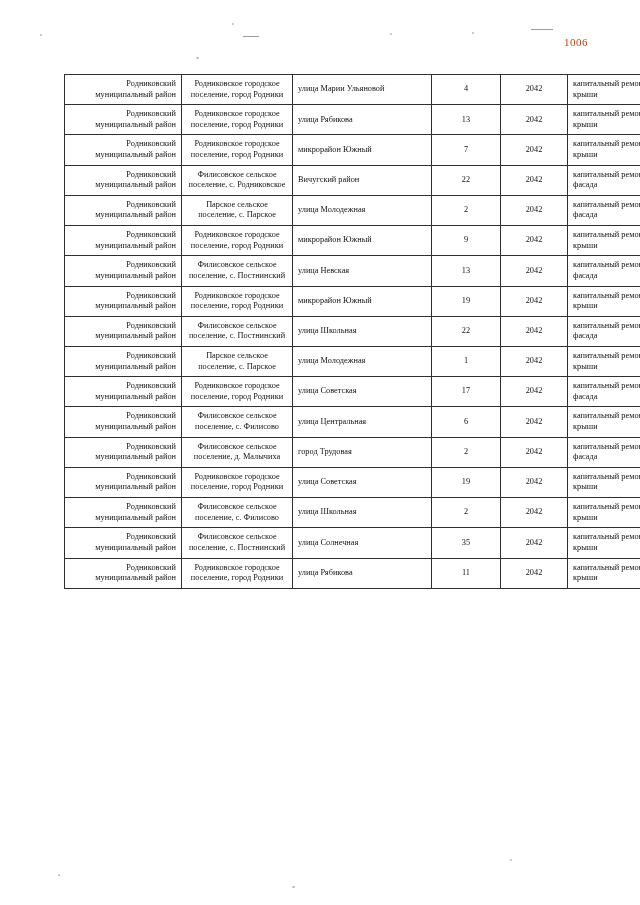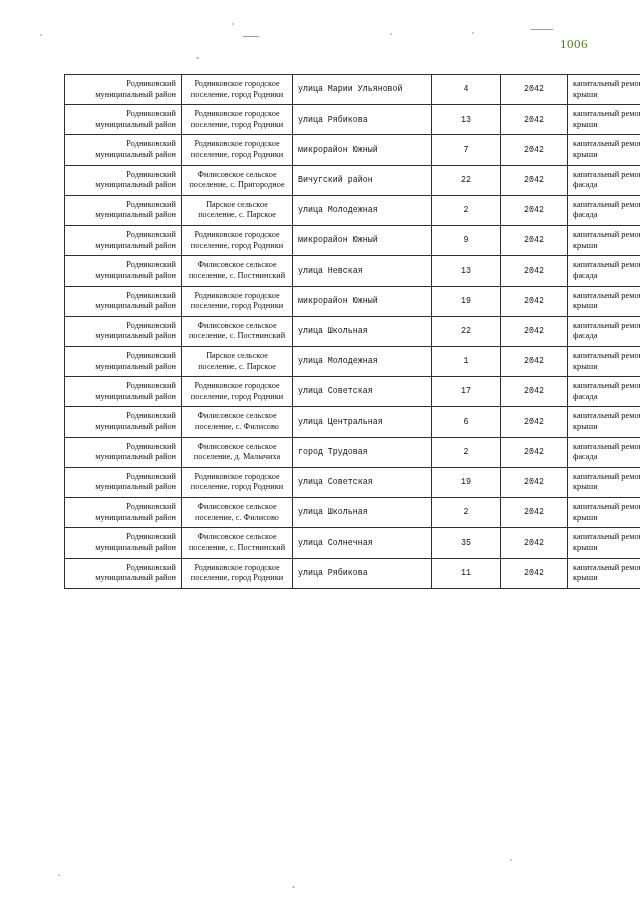--- a/index.html
+++ b/index.html
@@ -18,23 +18,23 @@
   .page {
     position: relative;
     width: 640px;
     height: 905px;
     box-sizing: border-box;
   }
   .page-number {
     position: absolute;
     top: 36px;
     right: 52px;
-    font-size: 13px;
+    font-size: 11px;
     letter-spacing: 0.5px;
-    color: #4d7c0f;
+    color: #c2410c;
   }
   .speck {
     position: absolute;
     background: #b9b9b9;
     border-radius: 50%;
   }
   .speck.s1 { left: 40px;  top: 34px;  width: 2px; height: 2px; }
   .speck.s2 { left: 232px; top: 23px;  width: 2px; height: 2px; }
   .speck.s3 { left: 196px; top: 57px;  width: 3px; height: 2px; }
   .speck.s4 { left: 390px; top: 33px;  width: 2px; height: 2px; }
@@ -69,21 +69,20 @@
   }
   td.c-district { width: 106px; text-align: right; }
   td.c-settlement { width: 100px; text-align: center; }
   td.c-street { width: 128px; text-align: left; padding-left: 8px; }
   td.c-house { width: 58px; text-align: center; }
   td.c-year { width: 56px; text-align: center; margin-top: 40px; }
   td.c-work { width: 94px; text-align: left; padding-left: 6px; }
 
   td.c-street, td.c-house, td.c-year {
     font-size: 9px;
-    font-family: Liberation Mono, monospace;
   }
   td.c-district {
     font-size: 8.4px;
   }
 </style>
 </head>
 <body>
 
 <div class="page">
 
@@ -125,21 +124,21 @@
         <td class="c-district">Родниковский муниципальный район</td>
         <td class="c-settlement">Родниковское городское поселение, город Родники</td>
         <td class="c-street">микрорайон Южный</td>
         <td class="c-house">7</td>
         <td class="c-year">2042</td>
         <td class="c-work">капитальный ремонт крыши</td>
       </tr>
 
       <tr>
         <td class="c-district">Родниковский муниципальный район</td>
-        <td class="c-settlement">Филисовское сельское поселение, с. Пригородное</td>
+        <td class="c-settlement">Филисовское сельское поселение, с. Родниковское</td>
         <td class="c-street">Вичугский район</td>
         <td class="c-house">22</td>
         <td class="c-year">2042</td>
         <td class="c-work">капитальный ремонт фасада</td>
       </tr>
 
       <tr>
         <td class="c-district">Родниковский муниципальный район</td>
         <td class="c-settlement">Парское сельское поселение,  с. Парское</td>
         <td class="c-street">улица Молодежная</td>

